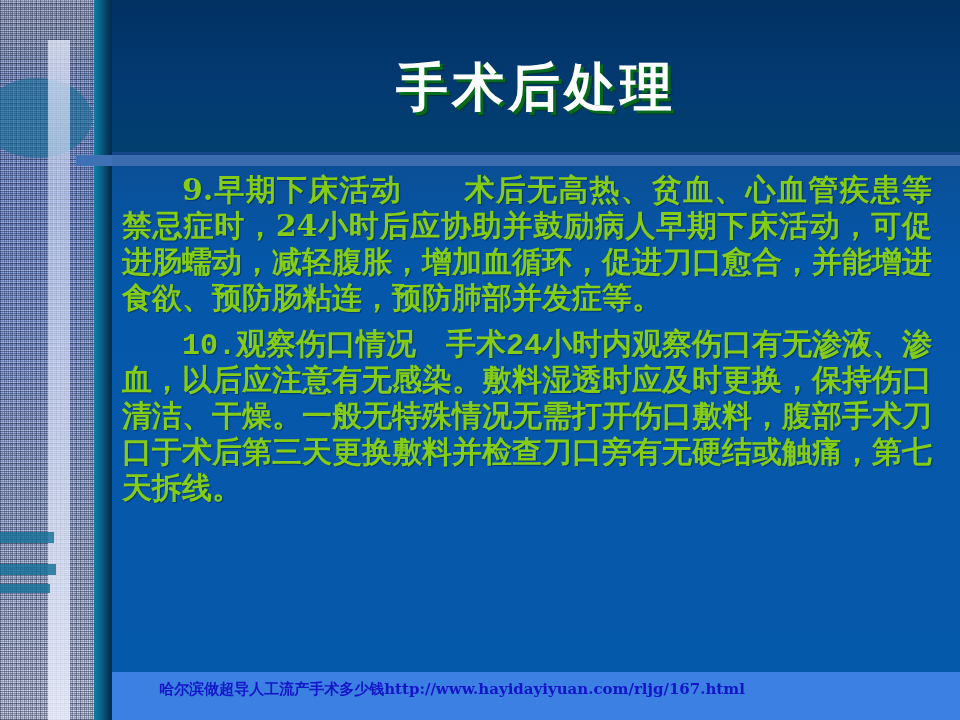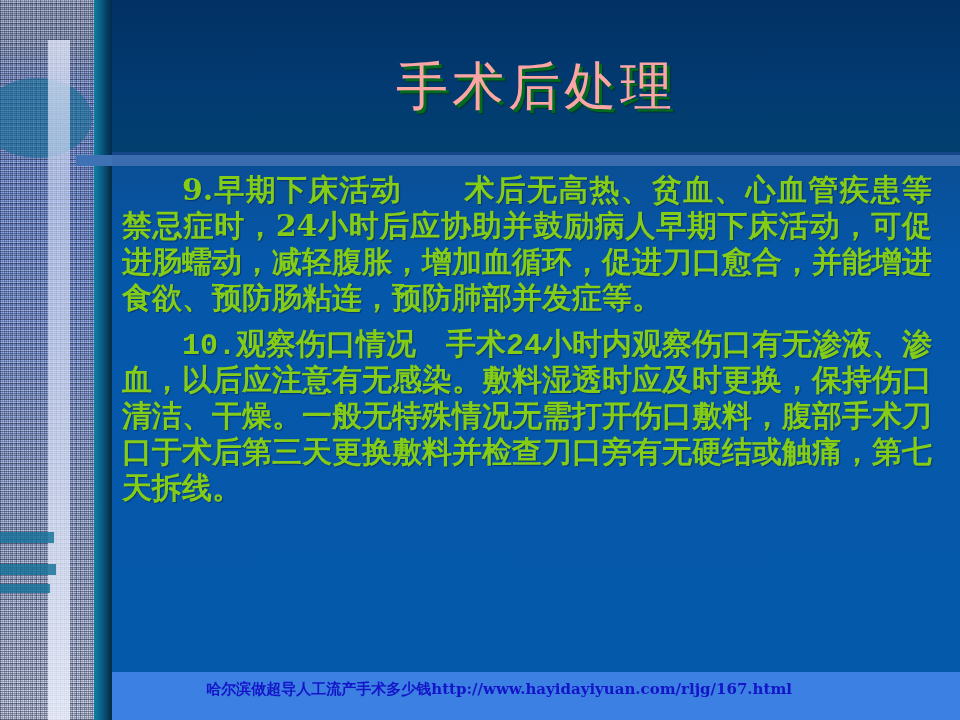--- a/index.html
+++ b/index.html
@@ -158,23 +158,23 @@
   .title-wrap {
     position: absolute;
     left: 112px; top: 58px;
     width: 848px;
     text-align: center;
   }
   .title {
     display: inline-block;
     font-family: "DejaVu Serif", "Liberation Serif", serif;
     font-size: 52px;
-    font-weight: 400;
+    font-weight: 700;
     letter-spacing: 4px;
-    color: #fca5a5;
+    color: #ffffff;
     text-shadow: 3px 3px 0 #026b1e, 4px 4px 1px rgba(0,40,10,0.55);
     line-height: 1.1;
   }
 
   
   .content {
     position: absolute;
     left: 112px; top: 172px;
     width: 834px;
     padding: 0 14px 0 10px;
@@ -195,21 +195,21 @@
   }
   .para.p2 { margin-top: 12px; font-family: Liberation Mono, monospace; }
 
   
   .footer {
     position: absolute;
     left: 112px; top: 672px;
     width: 680px; height: 48px;
     display: flex;
     align-items: flex-start;
-    justify-content: flex-end;
+    justify-content: center;
     padding-top: 8px;
     box-sizing: border-box;
   }
   .footer-text {
     font-family: "DejaVu Serif", "Liberation Serif", serif;
     font-size: 15px;
     font-weight: 700;
     color: #1414c8;
     white-space: nowrap;
     letter-spacing: 0px;

